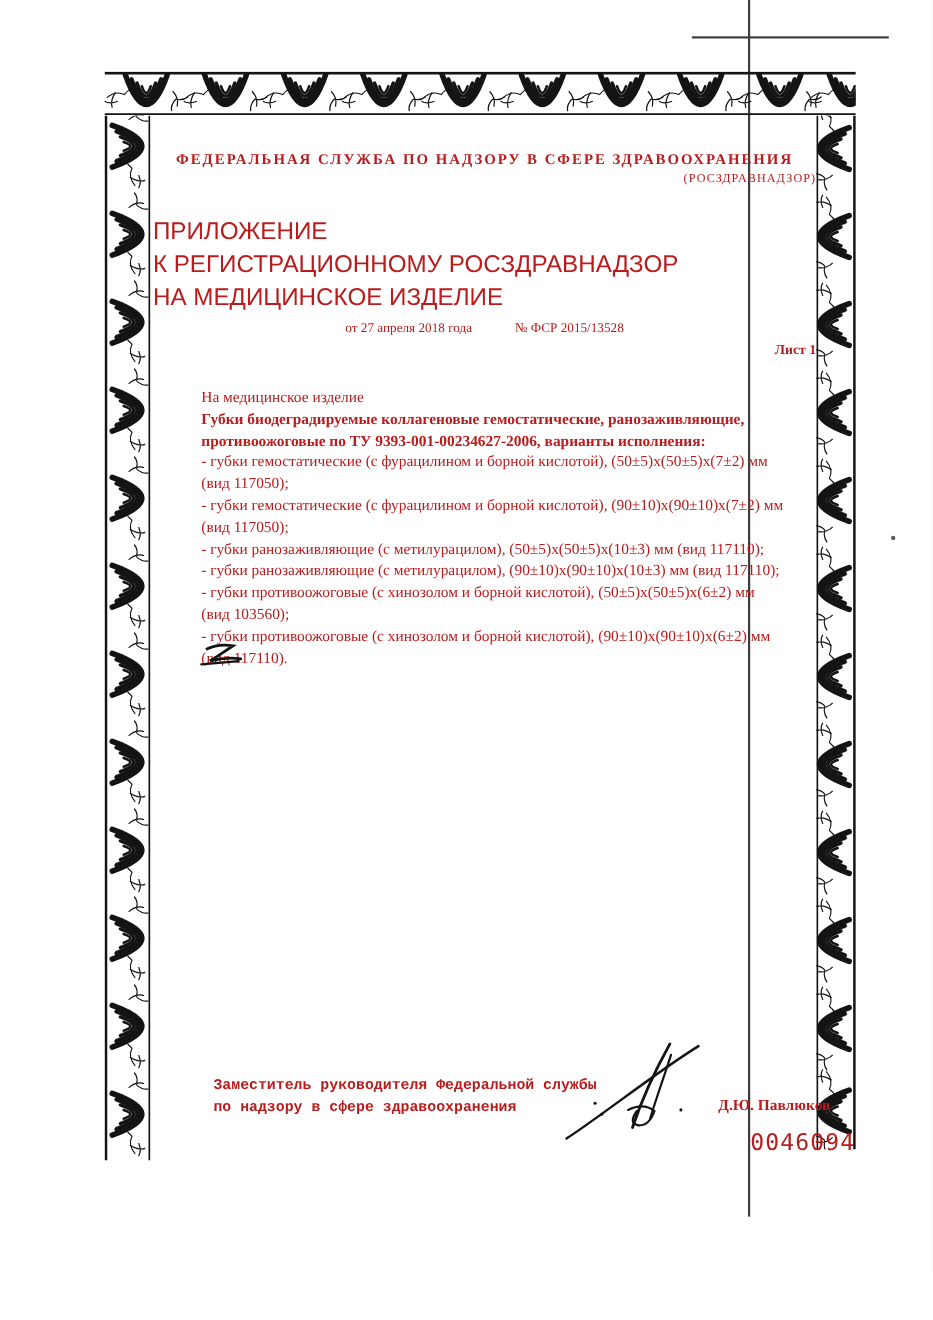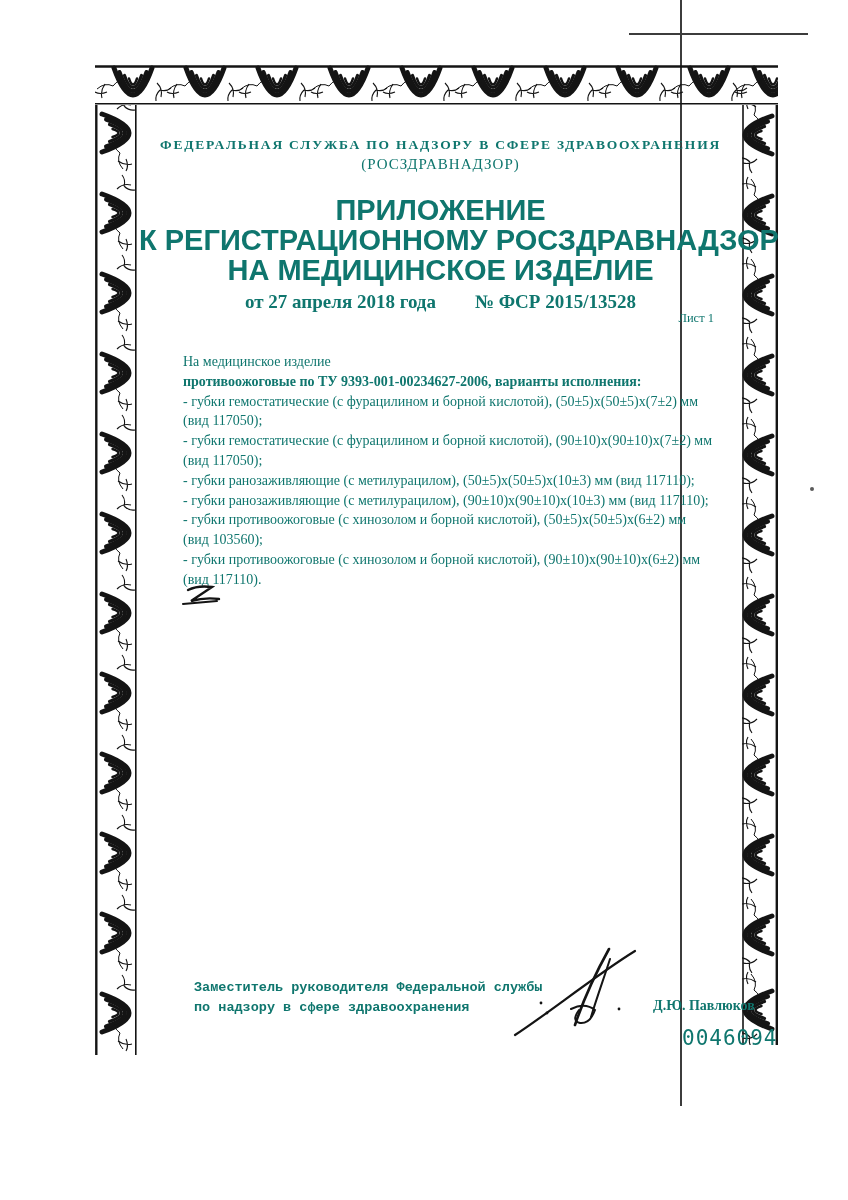--- a/index.html
+++ b/index.html
@@ -1,48 +1,48 @@
 <!DOCTYPE html>
 <html><head>
 <meta charset="utf-8">
 <style>
   html,body { margin:0; padding:0; background:#e8e8e8; }
   .page {
     position:relative; width:848px; height:1200px;
     background:#ffffff; overflow:hidden;
-    font-family:"Liberation Serif", serif; color:#0f766e;
+    font-family:"Liberation Serif", serif; color:#b91c1c;
   }
   
   .fold-line-v { position:absolute; left:680px; top:0; width:2px; height:1106px; background:#3c3c3c; }
   .fold-line-h { position:absolute; left:629px; top:33px; width:179px; height:2px; background:#3c3c3c; }
   .speck { position:absolute; left:810px; top:487px; width:4px; height:4px; background:#5a5a5a; border-radius:50%; }
 
   
   .frame { position:absolute; left:95px; top:65px; width:683px; height:990px; }
   .strip { position:absolute; display:block; }
   .strip-top   { left:0; top:0; }
   .strip-left  { left:0; top:40px; }
   .strip-right { right:0; top:40px; }
 
   .content { position:absolute; left:44px; top:40px; width:603px; height:950px; }
 
   .agency-block { position:absolute; top:32px; left:0; right:0; text-align:center; }
   .agency-line1 { font-size:13.5px; letter-spacing:1.8px; font-weight:600; white-space:nowrap; }
-  .agency-line2 { font-size:15px; letter-spacing:1px; margin-top:3px; }
+  .agency-line2 { font-size:11px; letter-spacing:1px; margin-top:3px;text-align:right; }
 
-  .title-block { position:absolute; top:90px; left:0; right:0; text-align:center;
-    font-family:"Liberation Sans", sans-serif; font-weight:bold;
-    font-size:29px; line-height:30px; white-space:nowrap; }
+  .title-block { position:absolute; top:90px; left:0; right:0; 
+    font-family:"Liberation Sans", sans-serif; font-weight:normal;
+    font-size:22px; line-height:30px; white-space:nowrap; }
 
   .date-row { position:absolute; top:186px; left:0; right:0;
     display:flex; justify-content:center; gap:39px;
-    font-weight:bold; font-size:19px; white-space:nowrap; }
+    font-weight:normal; font-size:12px; white-space:nowrap; }
 
   .sheet { position:absolute; top:206px; left:0; right:0;
-    text-align:right; padding-right:28px; font-weight:normal; font-size:12.5px; }
+    text-align:right; font-weight:bold; font-size:12.5px; }
 
   .doc-body { position:absolute; top:247px; left:44px; right:2px;
     font-size:14px; line-height:19.8px; }
   .body-line { white-space:nowrap; }
   .bold { font-weight:bold; }
 
   .z-mark { position:absolute; left:42px; top:477px; }
 
   .sig-label { position:absolute; left:55px; top:873px;
     font-weight:bold; font-size:13.5px; line-height:20px; white-space:nowrap;font-family:Liberation Mono, monospace; }
@@ -142,20 +142,21 @@
 
       <div class="date-row">
         <span>от 27 апреля 2018 года</span>
         <span>№ ФСР 2015/13528</span>
       </div>
 
       <div class="sheet">Лист 1</div>
 
       <div class="doc-body">
         <div class="body-line">На медицинское изделие</div>
+        <div class="body-line bold">Губки биодеградируемые коллагеновые гемостатические, ранозаживляющие,</div>
         <div class="body-line bold">противоожоговые по ТУ 9393-001-00234627-2006, варианты исполнения:</div>
         <div class="body-line">- губки гемостатические (с фурацилином и борной кислотой), (50±5)х(50±5)х(7±2) мм</div>
         <div class="body-line">(вид 117050);</div>
         <div class="body-line">- губки гемостатические (с фурацилином и борной кислотой), (90±10)х(90±10)х(7±2) мм</div>
         <div class="body-line">(вид 117050);</div>
         <div class="body-line">- губки ранозаживляющие (с метилурацилом), (50±5)х(50±5)х(10±3) мм (вид 117110);</div>
         <div class="body-line">- губки ранозаживляющие (с метилурацилом), (90±10)х(90±10)х(10±3) мм (вид 117110);</div>
         <div class="body-line">- губки противоожоговые (с хинозолом и борной кислотой), (50±5)х(50±5)х(6±2) мм</div>
         <div class="body-line">(вид 103560);</div>
         <div class="body-line">- губки противоожоговые (с хинозолом и борной кислотой), (90±10)х(90±10)х(6±2) мм</div>

